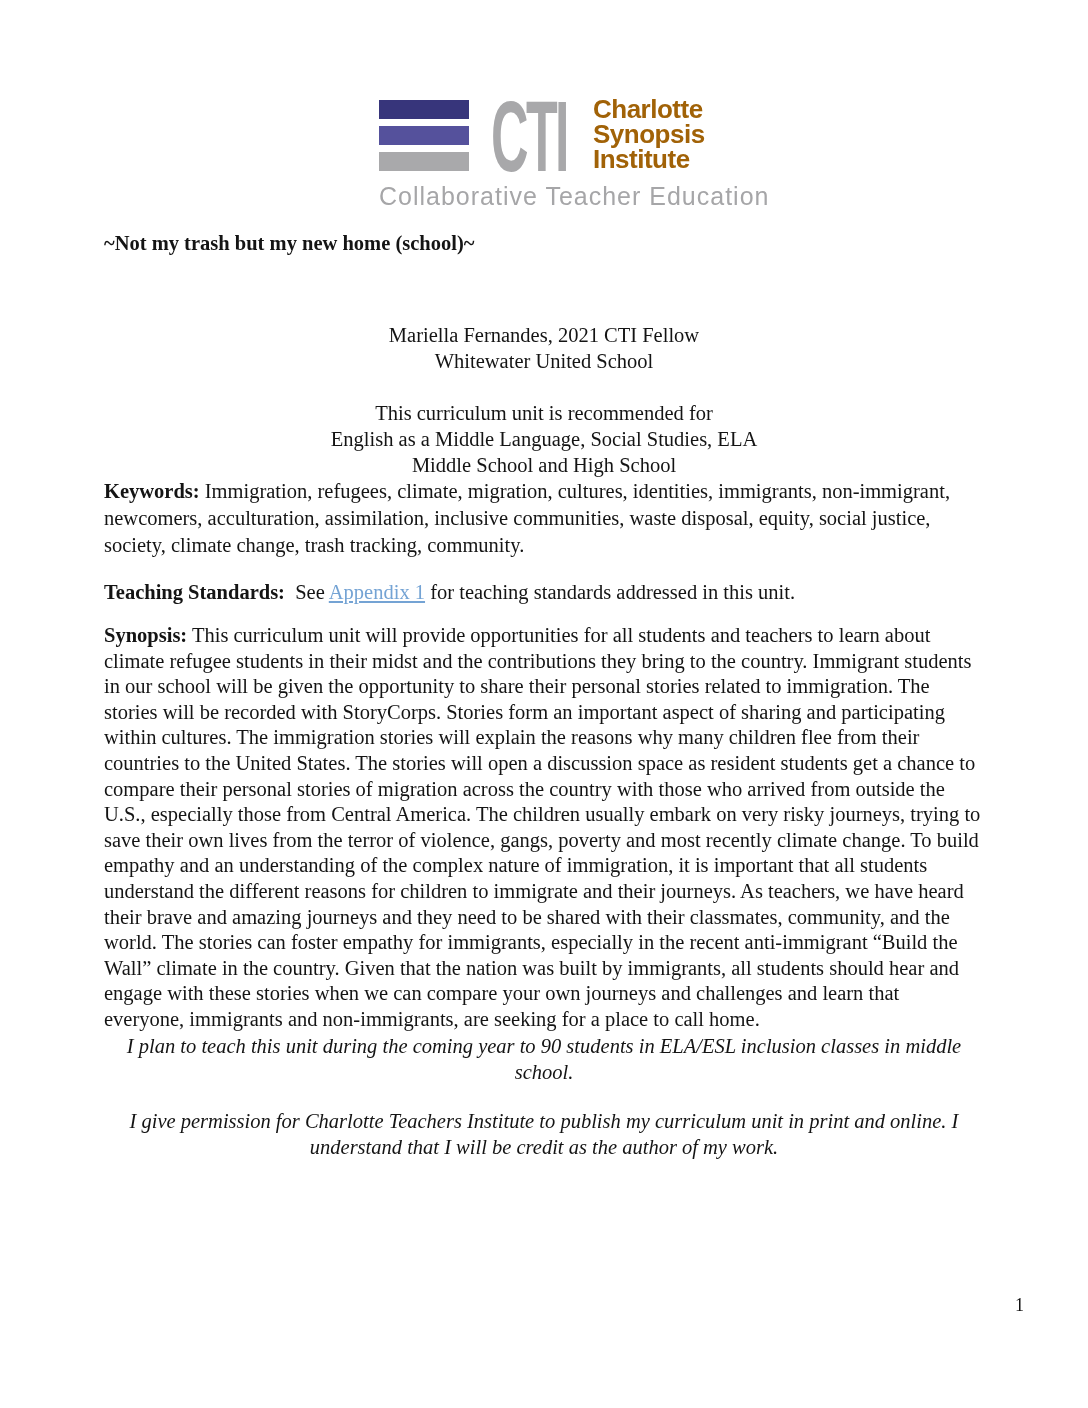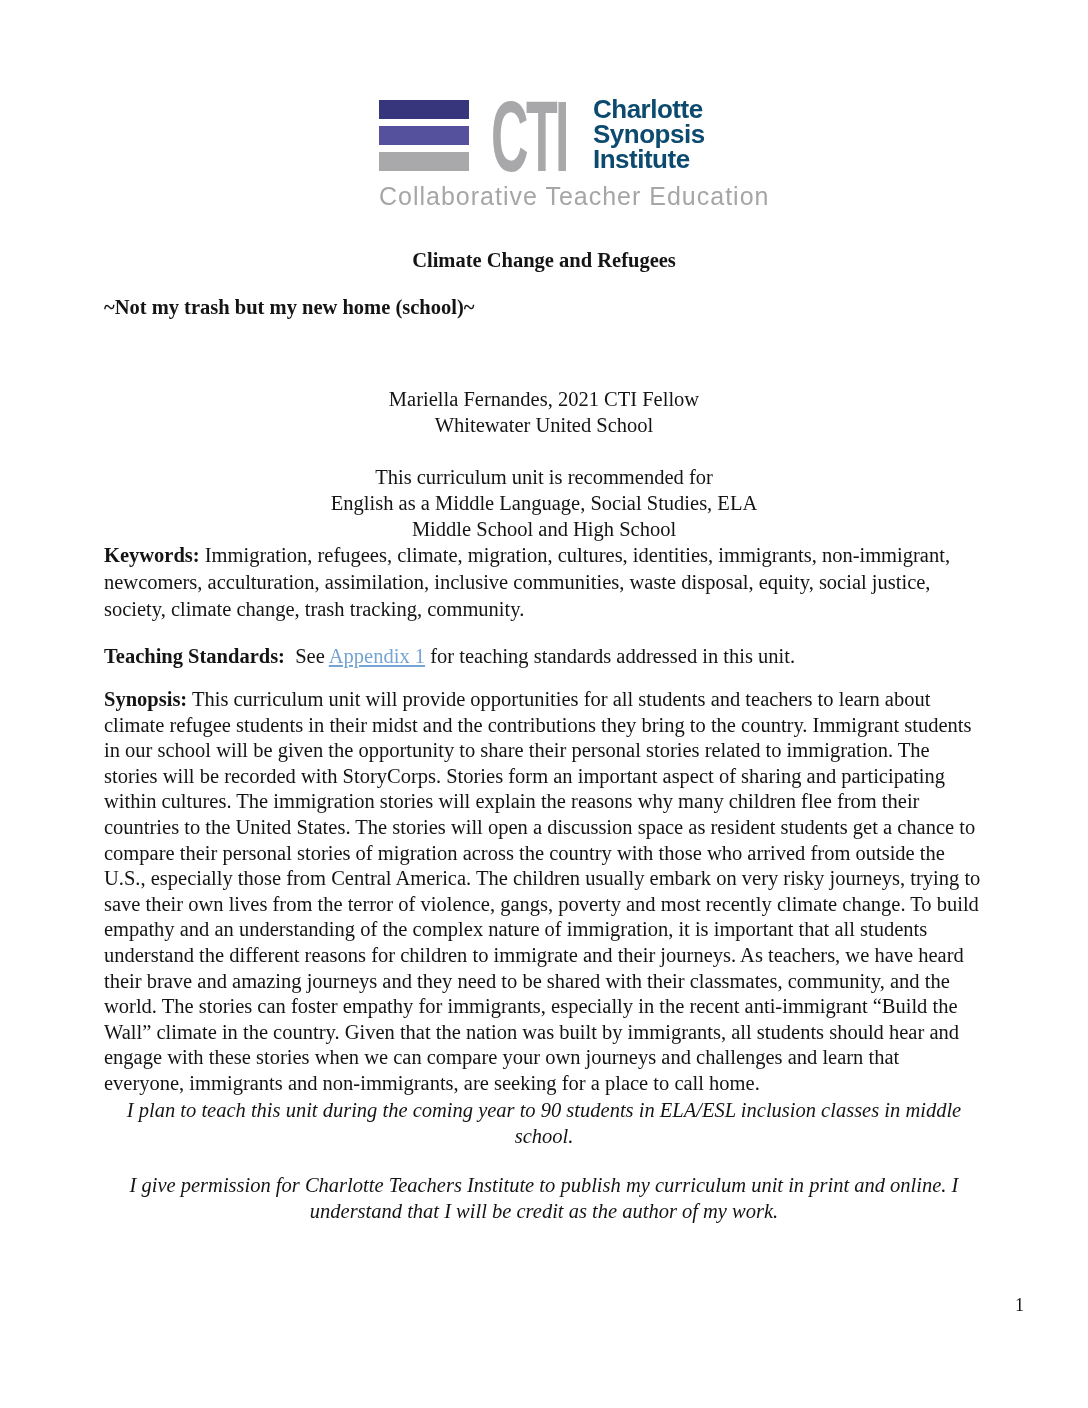--- a/index.html
+++ b/index.html
@@ -69,32 +69,31 @@
 <div class="page">
 
   <div class="logo">
     <div class="logo-row">
       <div class="logo-bars">
         <div class="logo-bar" style="background-color: rgb(55, 53, 123);"></div>
         <div class="logo-bar" style="background-color: rgb(85, 81, 156);"></div>
         <div class="logo-bar" style="background-color: rgb(169, 169, 171);"></div>
       </div>
       <div class="logo-acronym" style="color: rgb(168, 168, 170);">CTI</div>
-      <div class="logo-names" style="color: #0c4a6e;">
+      <div class="logo-names" style="color: #a16207;">
         <div>Charlotte</div>
         <div>Synopsis</div>
         <div>Institute</div>
       </div>
     </div>
     <div class="logo-tagline" style="color: rgb(166, 166, 168);">Collaborative Teacher Education</div>
   </div>
 
   <div class="content">
 
-    <div class="doc-title">Climate Change and Refugees</div>
     <div class="doc-subtitle">~Not my trash but my new home (school)~</div>
 
     <div class="author-block">
       <div>Mariella Fernandes, 2021 CTI Fellow</div>
       <div>Whitewater United School</div>
     </div>
 
     <div class="recommended-block">
       <div>This curriculum unit is recommended for</div>
       <div>English as a Middle Language, Social Studies, ELA</div>

